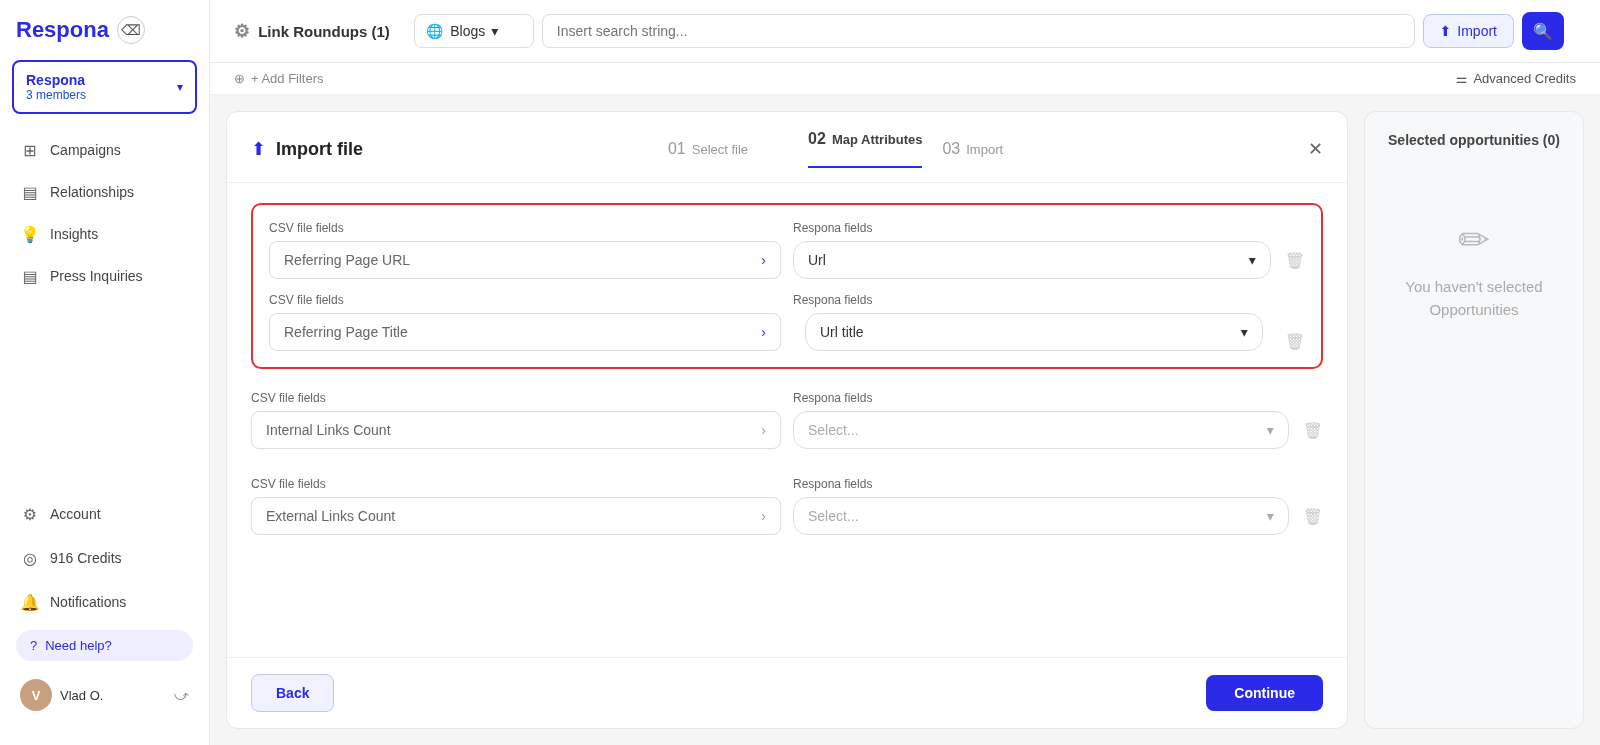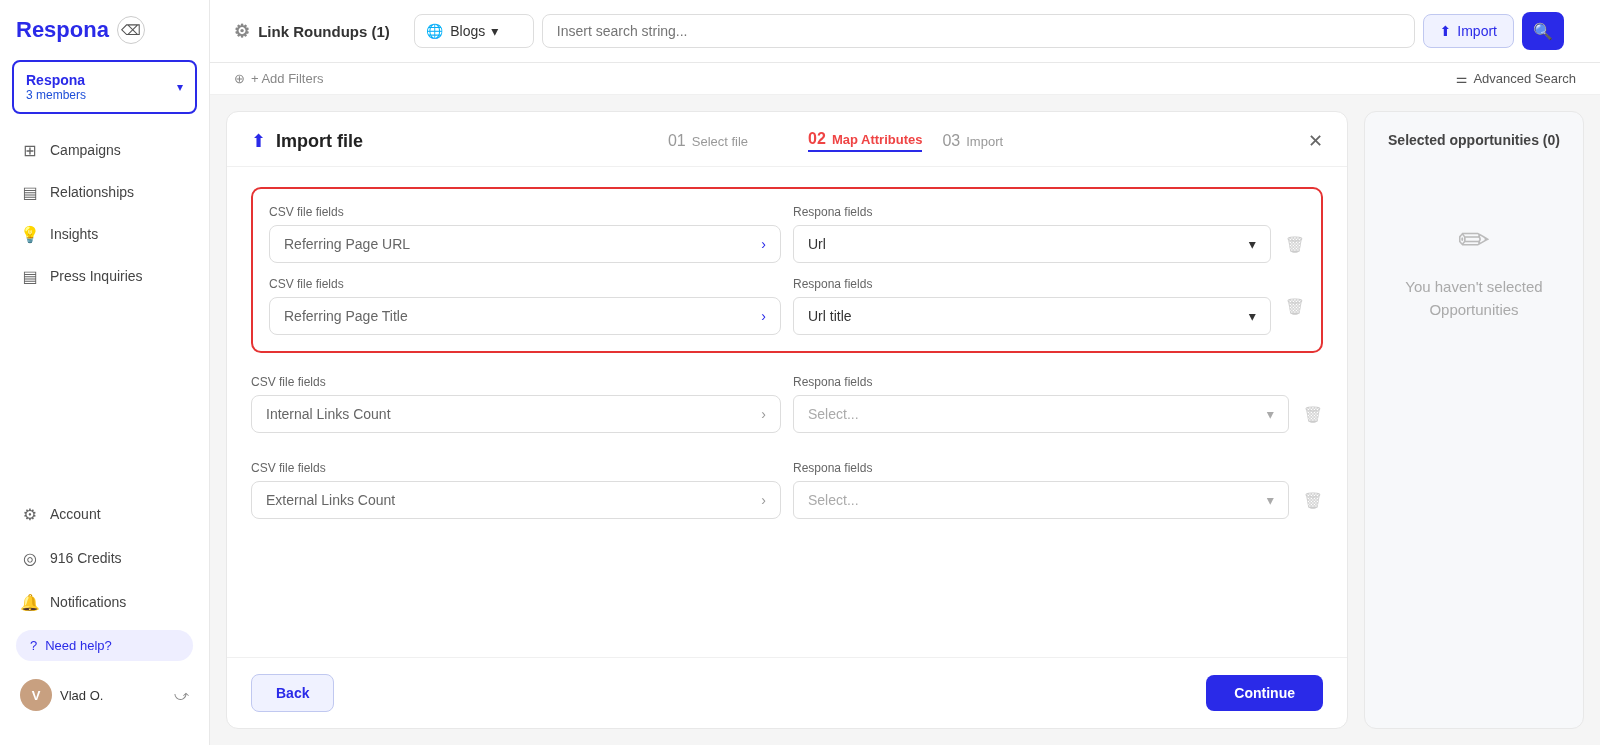--- a/index.html
+++ b/index.html
@@ -174,21 +174,21 @@
     .modal-title { font-size: 18px; font-weight: 600; color: #222; }
     .upload-icon { color: #2a2ae8; font-size: 18px; }
 
     .modal-steps {
       display: flex; align-items: center; gap: 20px;
     }
     .step {
       display: flex; align-items: center; gap: 6px;
       font-size: 13px; color: #999;
     }
-    .step.active { color: #ef4444; font-weight: 700; border-bottom: 2px solid #2a2ae8; padding-bottom: 2px; margin-left: 40px; }
+    .step.active { color: #404040; font-weight: 700; border-bottom: 2px solid #2a2ae8; padding-bottom: 18px; margin-left: 40px; }
     .step-num { font-size: 16px; }
     .close-btn { cursor: pointer; font-size: 18px; color: #666; background: none; border: none; }
 
     .modal-body {
       flex: 1; overflow-y: auto; padding: 20px 24px;
       display: flex; flex-direction: column; gap: 16px;
     }
 
     
     .map-row-highlighted {
@@ -210,21 +210,21 @@
 
     .csv-field-box {
       flex: 1; border: 1px solid #ddd; border-radius: 8px;
       padding: 10px 14px; font-size: 14px; color: #666;
       display: flex; align-items: center; justify-content: space-between;
       background: #fff;
     }
     .csv-arrow { color: #2a2ae8; font-size: 14px; }
 
     .respona-field-box {
-      flex: 1; border: 1px solid #ddd; border-radius: 6px;
+      flex: 1; border: 1px solid #ddd; border-radius: 14px;
       padding: 10px 14px; font-size: 14px; color: #333;
       display: flex; align-items: center; justify-content: space-between;
       background: #fff;
     }
     .delete-icon { color: #ccc; font-size: 16px; cursor: pointer; padding-left: 8px; }
     .field-col { flex: 1; display: flex; flex-direction: column; }
 
     .modal-footer {
       padding: 16px 24px;
       display: flex; align-items: center; justify-content: space-between;
@@ -347,21 +347,21 @@
     </div>
   </div>
 
   <div class="filter-row">
     <div class="add-filters">
       <span>⊕</span>
       <span>+ Add Filters</span>
     </div>
     <div class="advanced-search">
       <span>⚌</span>
-      <span>Advanced Search</span>
+      <span>Advanced Credits</span>
     </div>
   </div>
 
   <div class="content-area">
     <div class="modal-panel">
       <div class="modal-header">
         <div class="modal-title-area">
           <span class="upload-icon">⬆</span>
           <span class="modal-title">Import file</span>
         </div>
@@ -412,21 +412,21 @@
             <div class="field-group">
               <div class="field-col">
                 <div class="field-label">CSV file fields</div>
                 <div class="csv-field-box">
                   <span>Referring Page Title</span>
                   <span class="csv-arrow">›</span>
                 </div>
               </div>
               <div class="field-col">
                 <div class="field-label">Respona fields</div>
-                <div style="display:flex;align-items:flex-start;gap:6px;">
+                <div style="display:flex;align-items:flex-end;gap:14px;margin-left:12px;">
                   <div class="respona-field-box">
                     <span>Url title</span>
                     <span>▾</span>
                   </div>
                   <span class="delete-icon">🗑</span>
                 </div>
               </div>
             </div>
           </div>
         </div>

